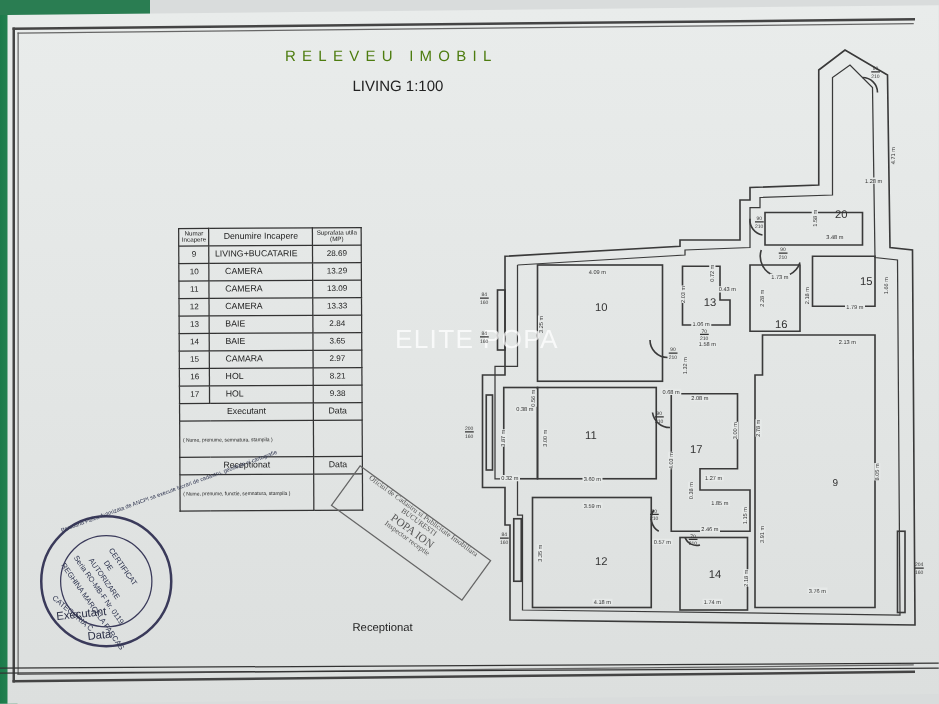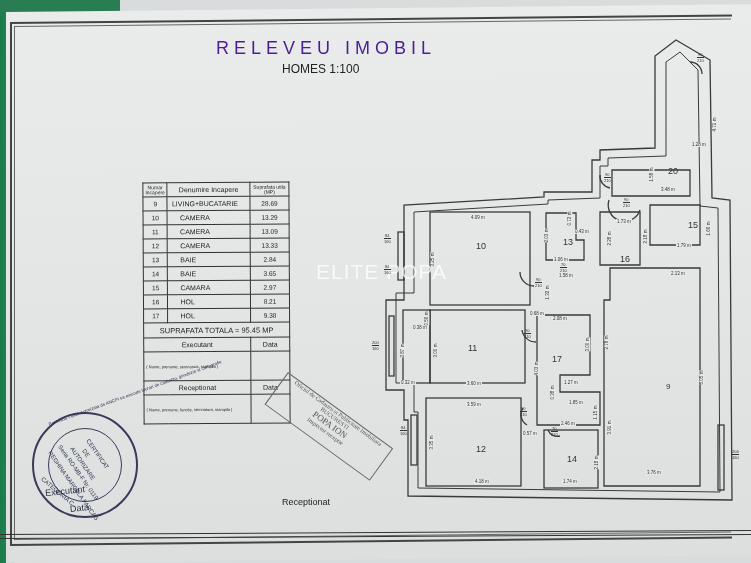--- a/index.html
+++ b/index.html
@@ -19,21 +19,21 @@
   .frame {
     position:absolute; left:10px; top:22px; width:720px; height:520px;
     border:2px solid #444; border-right:none;
     transform:skewY(-0.6deg); transform-origin:0 0;
   }
   .frame-inner {
     position:absolute; left:14px; top:26px; width:716px; height:512px;
     border:1px solid #666; border-right:none;
     transform:skewY(-0.6deg); transform-origin:0 0;
   }
-  .title { position:absolute; left:216px; top:38px; font-size:18px; letter-spacing:5px; color:#4c1d95; }
+  .title { position:absolute; left:228px; top:38px; font-size:12px; letter-spacing:5px; color:#4d7c0f; }
   .scale { position:absolute; left:282px; top:62px; font-size:12px; color:#222; }
   .watermark { position:absolute; left:316px; top:260px; font-size:21px; color:rgba(255,255,255,0.75); letter-spacing:1px; }
   table.legend {
     position:absolute; left:143px; top:182px; width:147px;
     border-collapse:collapse; font-size:6.5px; color:#222;
     transform:rotate(-0.3deg);
   }
   table.legend td, table.legend th { border:1px solid #333; padding:1px 2px; height:11px; text-align:center; font-weight:normal; }
   table.legend th { font-size:5px; line-height:5px; }
   table.legend .name { text-align:left; padding-left:12px; font-size:7px; }
@@ -71,21 +71,21 @@
 </head>
 <body>
 
 <div class="green-edge"></div>
 <div class="green-top"></div>
 <div class="paper"></div>
 <div class="frame"></div>
 <div class="frame-inner"></div>
 
 <div class="title">RELEVEU IMOBIL</div>
-<div class="scale">HOMES 1:100</div>
+<div class="scale">LIVING 1:100</div>
 
 <table class="legend">
   <tbody>
       <tr>
     <th style="width:18px">Numar Incapere</th>
     <th style="font-size:7px">Denumire Incapere</th>
     <th style="width:34px">Suprafata utila (MP)</th>
   </tr>
   <tr>
         <td>9</td>
@@ -124,23 +124,20 @@
       </tr>
   <tr>
         <td>16</td>
         <td class="name">HOL</td>
         <td>8.21</td>
       </tr>
   <tr>
         <td>17</td>
         <td class="name">HOL</td>
         <td>9.38</td>
-      </tr>
-  <tr>
-        <td colspan="3" class="total">SUPRAFATA TOTALA = 95.45 MP</td>
       </tr>
   <tr>
         <td colspan="2" class="sec">Executant</td>
         <td class="sec">Data</td>
       </tr>
   <tr>
         <td colspan="2" class="small">( Nume, prenume, semnatura, stampila )</td>
         <td></td>
       </tr>
   <tr>

